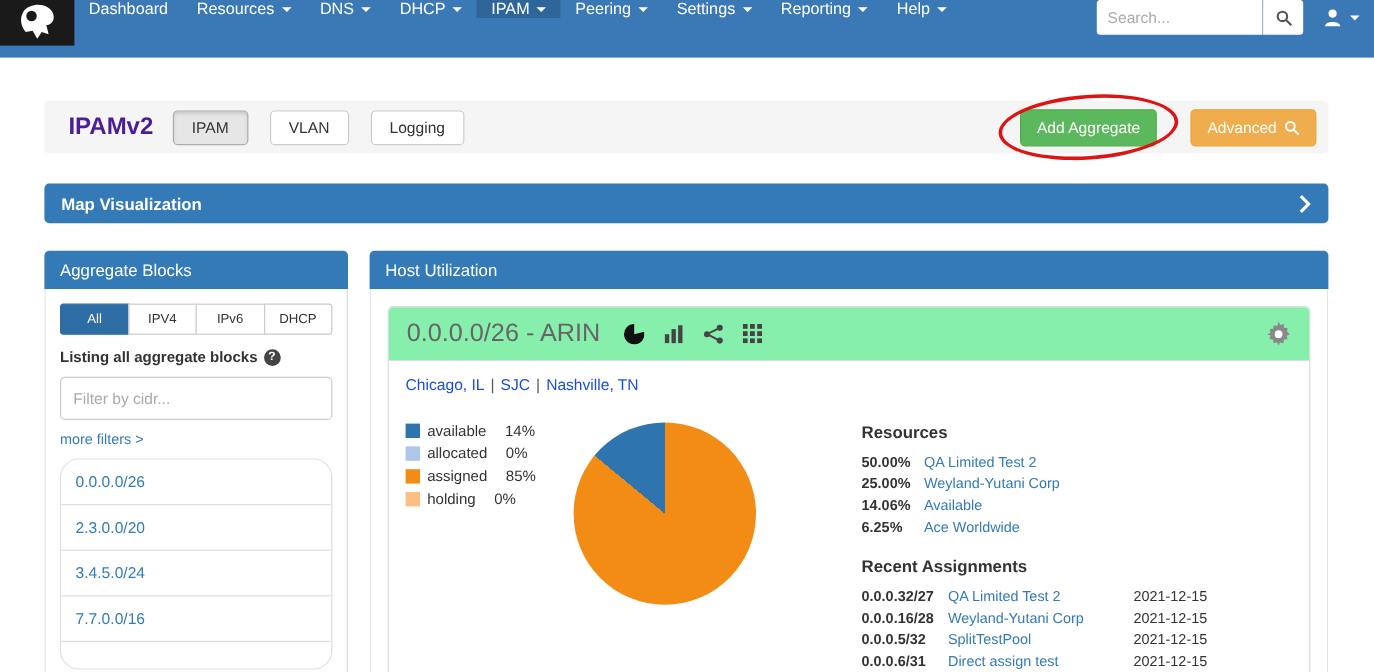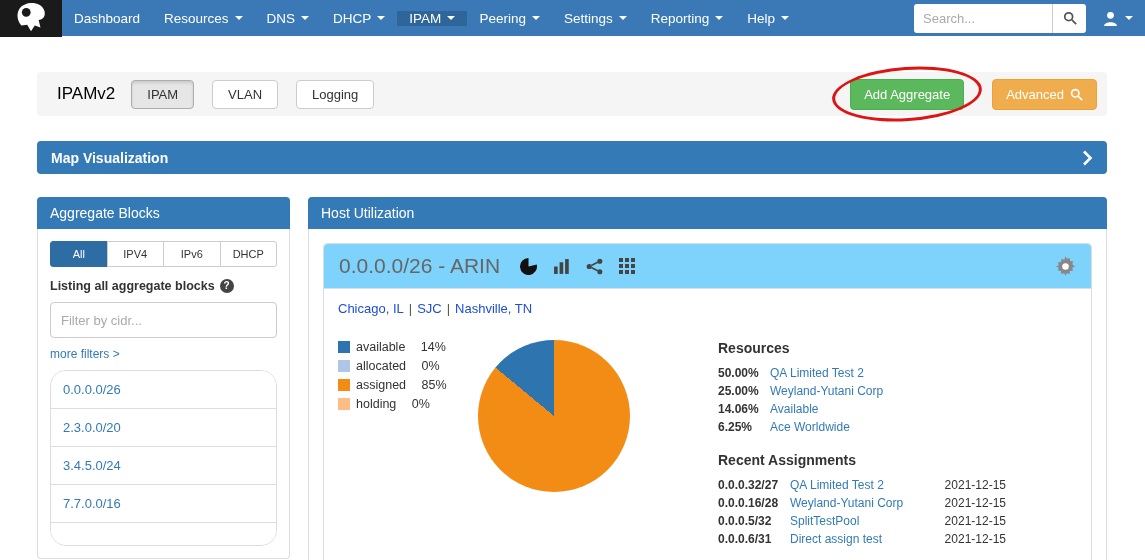--- a/index.html
+++ b/index.html
@@ -1,37 +1,37 @@
 <!DOCTYPE html>
 <html><head>
 <meta charset="utf-8">
 <style>
   * { margin:0; padding:0; box-sizing:border-box; }
   html,body { width:1145px; height:560px; overflow:hidden; background:#fff;
     font-family:"Liberation Sans", sans-serif; font-size:13px; color:#333; }
 
   
-  .navbar { height:36px; background:#3a79b5; display:flex; align-items:center; }
+  .navbar { height:48px; background:#3a79b5; display:flex; align-items:flex-start; }
   .logo-box { width:62px; background:#1a1a1a; display:flex; align-items:center; justify-content:center; }
   .nav-items { display:flex; list-style:none; align-items:stretch; }
   .nav-item { display:flex; align-items:center; padding:0 12px; color:#fff; font-size:13.5px; cursor:pointer; white-space:nowrap; }
   .nav-item.active { background:#2f6699; }
   .caret { display:inline-block; width:0; height:0; border-left:4px solid transparent; border-right:4px solid transparent; border-top:4px solid #fff; margin-left:6px; }
   .nav-right { margin-left:auto; display:flex; align-items:center; padding-right:12px; }
   .search-group { display:flex; align-items:center; }
   .search-input { width:138px; height:29px; border:none; border-radius:3px 0 0 3px; padding:4px 9px; font-size:13px; color:#555; font-family:"Liberation Sans", sans-serif; }
   .search-input::placeholder { color:#aaa; }
   .search-btn { height:29px; width:34px; background:#fff; border:none; border-left:1px solid #ccc; border-radius:0 3px 3px 0; color:#555; cursor:pointer; display:flex; align-items:center; justify-content:center; }
   .user-btn { display:flex; align-items:center; color:#fff; margin-left:16px; cursor:pointer; }
 
   
   .content { padding:36px 38px 0 37px; }
 
   .page-header { background:#f5f5f5; border-radius:4px; height:44px; display:flex; align-items:center; padding:0 10px; position:relative; }
-  .page-title { font-size:17px; color:#000000; margin:0 16px 0 10px; }
+  .page-title { font-size:20px; color:#4c1d95; margin:0 16px 0 10px;font-weight:bold; }
   .tab-btn { font-family:"Liberation Sans", sans-serif; font-size:13px; color:#333; background:#fff; border:1px solid #ccc; border-radius:4px; padding:6px 15px; margin-right:18px; cursor:pointer; }
   .tab-btn.active { background:#e6e6e6; border-color:#adadad; box-shadow:inset 0 2px 3px rgba(0,0,0,.12); }
   .header-actions { margin-left:auto; display:flex; align-items:center; }
   .btn-green { background:#5cb85c; border:1px solid #4cae4c; color:#fff; font-size:13px; padding:7px 13px; border-radius:4px; cursor:pointer; font-family:"Liberation Sans", sans-serif; }
   .btn-orange { background:#f0ad4e; border:1px solid #eea236; color:#fff; font-size:13px; padding:7px 13px; border-radius:4px; cursor:pointer; margin-left:28px; display:flex; align-items:center; gap:6px; font-family:"Liberation Sans", sans-serif; }
   .ellipse-wrap { position:relative; display:inline-block; }
   .red-ellipse { position:absolute; left:50%; top:50%; width:150px; height:54px; transform:translate(-50%,-50%) rotate(-4deg); border:3px solid #dd1414; border-radius:50%; pointer-events:none; }
 
   .map-bar { margin-top:25px; height:33px; background:#337ab7; border-radius:4px; color:#fff; display:flex; align-items:center; padding:0 14px; font-size:14px; font-weight:bold; cursor:pointer; }
   .map-bar .chev { margin-left:auto; display:flex; align-items:center; }
@@ -56,21 +56,21 @@
   .filter-input::placeholder { color:#aaa; }
   .more-filters { display:inline-block; margin-top:9px; color:#337ab7; font-size:12px; text-decoration:none; cursor:pointer; }
   .block-list { margin-top:9px; border:1px solid #ddd; border-radius:16px; overflow:hidden; }
   .block-item { padding:11px 12px; color:#337ab7; font-size:13px; border-top:1px solid #ddd; cursor:pointer; background:#fff; }
   .block-item:first-child { border-top:none; }
 
   
   .host-panel { flex:1; }
   .host-body { padding:14px; }
   .sub-panel { border:1px solid #ddd; border-radius:4px; }
-  .sub-heading { background:#7dd3fc; border-bottom:1px solid #ddd; border-radius:4px 4px 0 0; padding:10px 15px; display:flex; align-items:center; }
+  .sub-heading { background:#86efac; border-bottom:1px solid #ddd; border-radius:4px 4px 0 0; padding:10px 15px; display:flex; align-items:center; }
   .block-title { font-size:21px; color:#666; margin-right:20px; }
   .tool-icons { display:flex; align-items:center; gap:16px; color:#444; }
   .tool-icons .ico { cursor:pointer; display:flex; align-items:center; }
   .gear { margin-left:auto; color:#888; cursor:pointer; display:flex; align-items:center; }
   .sub-body { padding:12px 14px 20px 14px; }
   .crumbs { font-size:13px; color:#337ab7; }
   .crumbs a { color:#1d4ed8; text-decoration:none; cursor:pointer; }
   .crumb-sep { color:#555; margin:0 5px; }
   .util-row { display:flex; margin-top:24px; }
   .legend { width:140px; }

